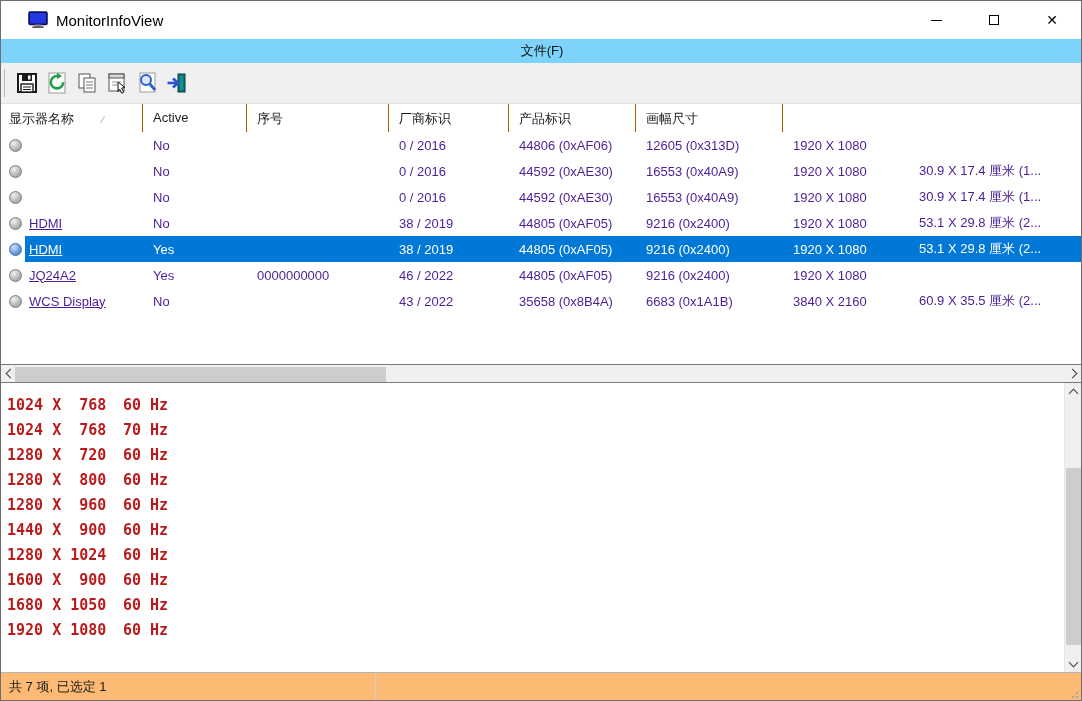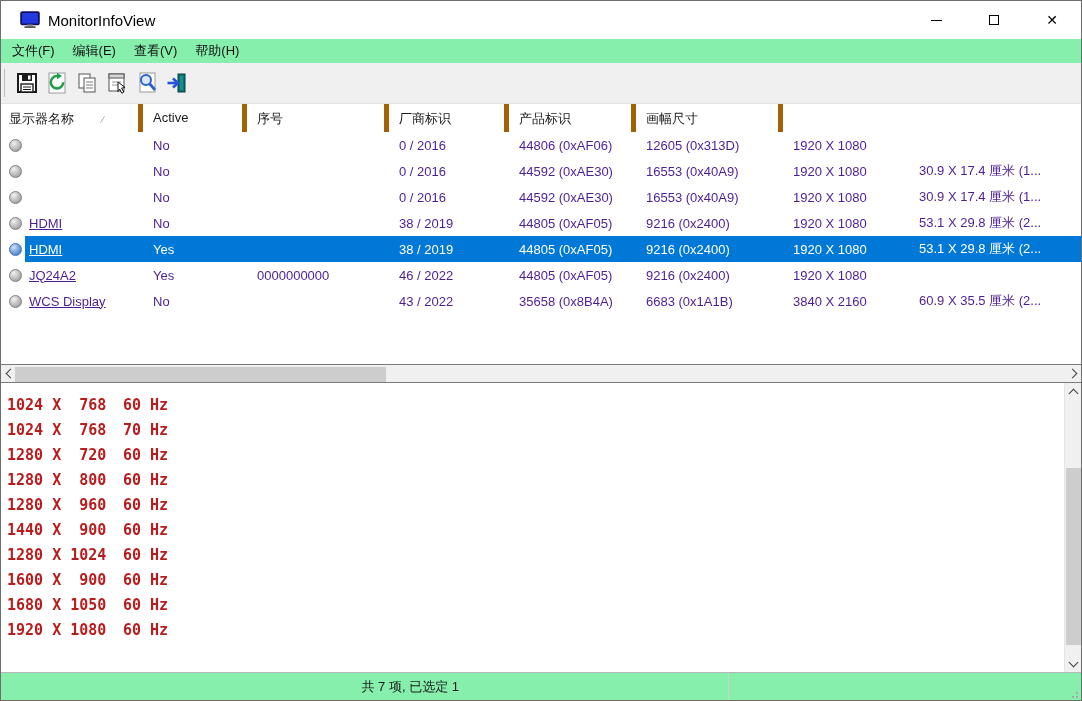--- a/index.html
+++ b/index.html
@@ -3,41 +3,41 @@
 <meta charset="utf-8">
 <style>
   * { box-sizing: border-box; margin: 0; padding: 0; }
   html,body { width:1082px; height:701px; }
   body { font-family: "Liberation Sans", sans-serif; background:#fff; }
   .window {
     position:relative; width:1082px; height:701px;
     border:1px solid #6e6e6e; background:#fff; overflow:hidden;
   }
   
-  .titlebar { position:absolute; left:8px; top:0; right:0; height:38px; background:#fff; display:flex; align-items:center; }
+  .titlebar { position:absolute; left:16px; top:0; right:0; height:38px; background:#fff; display:flex; align-items:center; }
   .app-icon { margin-left:11px; width:20px; height:18px; flex:0 0 auto; }
   .title-text { margin-left:8px; font-size:15px; color:#000; }
   .win-controls { margin-left:auto; display:flex; height:38px; }
   .win-btn { width:58px; height:38px; display:flex; align-items:center; justify-content:center; background:#fff; border:none; cursor:default; }
   .glyph-min { width:11px; height:1px; background:#000; display:block; }
   .glyph-max { width:10px; height:10px; border:1px solid #000; display:block; }
   .glyph-close { font-size:14px; color:#000; line-height:1; }
   
-  .menubar { position:absolute; left:0; top:38px; right:0; height:24px; background:#86efac; display:flex; align-items:center; padding-left:2px; }
+  .menubar { position:absolute; left:0; top:38px; right:0; height:24px; background:#7dd3fc; display:flex; align-items:center; padding-left:2px;flex-direction:column; }
   .menu-item { font-size:13px; color:#111; padding:3px 9px; }
   
   .toolbar { position:absolute; left:0; top:62px; right:0; height:41px; background:#f0f0f0; border-bottom:1px solid #e3e3e3; display:flex; align-items:center; }
   .gripper { width:1px; height:28px; background:#b9b9b9; margin-left:3px; margin-right:8px; }
   .tb-btn { width:28px; height:28px; display:flex; align-items:center; justify-content:center; background:transparent; border:none; margin-right:2px; }
   .tb-btn svg { width:24px; height:24px; }
   
   .listview { position:absolute; left:0; top:103px; right:0; height:260px; background:#fff; overflow:hidden; }
   .lv-grid { display:grid; grid-template-columns:142px 104px 142px 120px 127px 147px 126px auto; }
   .lv-header { height:28px; }
-  .lv-header .hcell { font-size:13px; color:#1a1a1a; padding:6px 4px 0 10px; border-right:5px solid #a16207; white-space:nowrap; overflow:hidden; position:relative; }
+  .lv-header .hcell { font-size:13px; color:#1a1a1a; padding:6px 4px 0 10px; border-right:1px solid #a16207; white-space:nowrap; overflow:hidden; position:relative; }
   .lv-header .hcell.first { padding-left:8px; }
   .sort-mark { font-size:10px; color:#9a9a9a; margin-left:28px; }
   .lv-row { height:26px; align-items:center; font-size:13px; color:#4c1d95; white-space:nowrap; }
   .lv-row .cell { padding-left:10px; overflow:hidden; }
   .lv-row .cell.first { padding-left:0; display:flex; align-items:center;text-decoration:underline; }
   .sphere { width:13px; height:13px; border-radius:50%; margin-left:8px; margin-right:7px; flex:0 0 auto;
     background:radial-gradient(circle at 35% 30%, #f2f2f2, #b9b9b9 55%, #8c8c8c); border:1px solid #7f7f7f; }
   .lv-row.selected { background:linear-gradient(to right, #fff 24px, #0078d7 24px); color:#fff; }
   .lv-row.selected .sphere { background:radial-gradient(circle at 35% 30%, #cfe2ff, #6f9bd9 55%, #3a6db0); border-color:#3f6fae; }
   
@@ -56,21 +56,21 @@
   .modes { padding:9px 0 0 6px; }
   .mode-row { height:25px; font-family:"DejaVu Sans Mono", monospace; font-weight:bold; font-size:15px; color:#b91c1c; display:flex; align-items:center; }
   .mode-res { white-space:pre; display:inline-block; width:116px; }
   .mode-hz { white-space:pre; }
   
   .vscroll { position:absolute; right:0; top:0; width:17px; height:289px; background:#f0f0f0; border-left:1px solid #e5e5e5; }
   .vs-arrow { position:absolute; left:0; width:17px; height:17px; display:flex; align-items:center; justify-content:center; }
   .vs-arrow.up { top:0; } .vs-arrow.down { bottom:0; }
   .vs-thumb { position:absolute; left:1px; top:85px; width:15px; height:177px; background:#cdcdcd; }
   
-  .statusbar { position:absolute; left:0; top:671px; right:0; height:29px; background:#86efac; border-top:1px solid #b5b5b5; display:flex; align-items:center;flex-direction:column; }
+  .statusbar { position:absolute; left:0; top:671px; right:0; height:29px; background:#fdba74; border-top:1px solid #b5b5b5; display:flex; align-items:center; }
   .sb-left { width:375px; padding-left:8px; font-size:13px; color:#1a1a1a; border-right:1px solid #cfcfcf; height:100%; display:flex; align-items:center; }
   .sb-link { padding-left:13px; font-size:13.5px; font-weight:bold; color:#2121de; white-space:pre; }
   .resize-grip { position:absolute; right:3px; bottom:3px; width:10px; height:10px; }
   .resize-grip i { position:absolute; width:2px; height:2px; background:#a9a9a9; }
   .resize-grip i:nth-child(1){ right:0; bottom:0; }
   .resize-grip i:nth-child(2){ right:4px; bottom:0; }
   .resize-grip i:nth-child(3){ right:0; bottom:4px; }
 </style>
 </head>
 <body>

